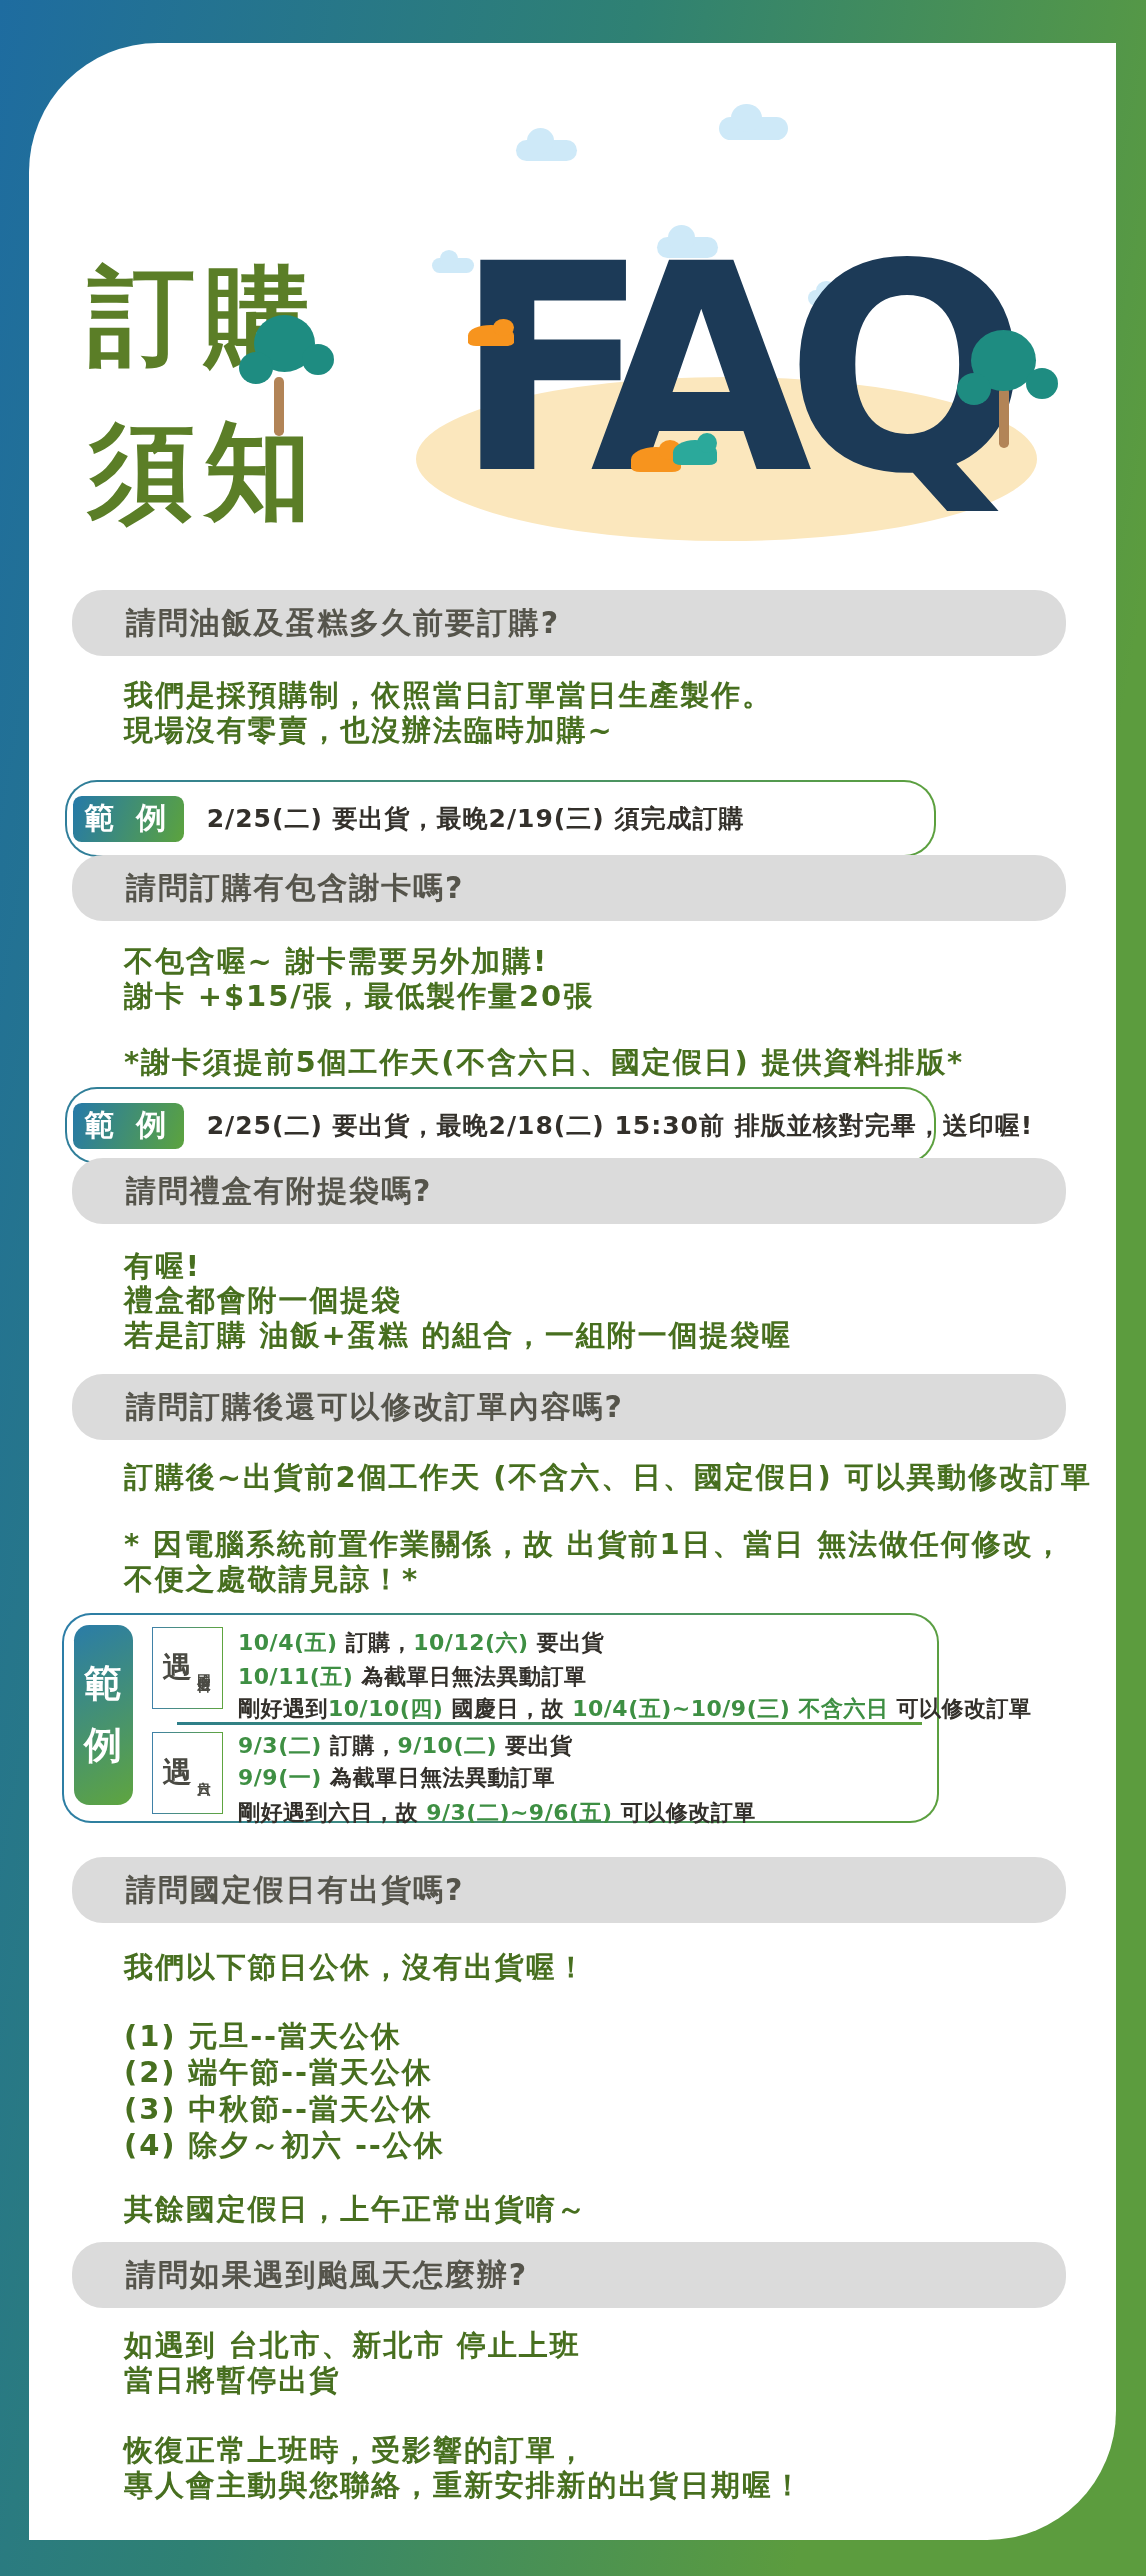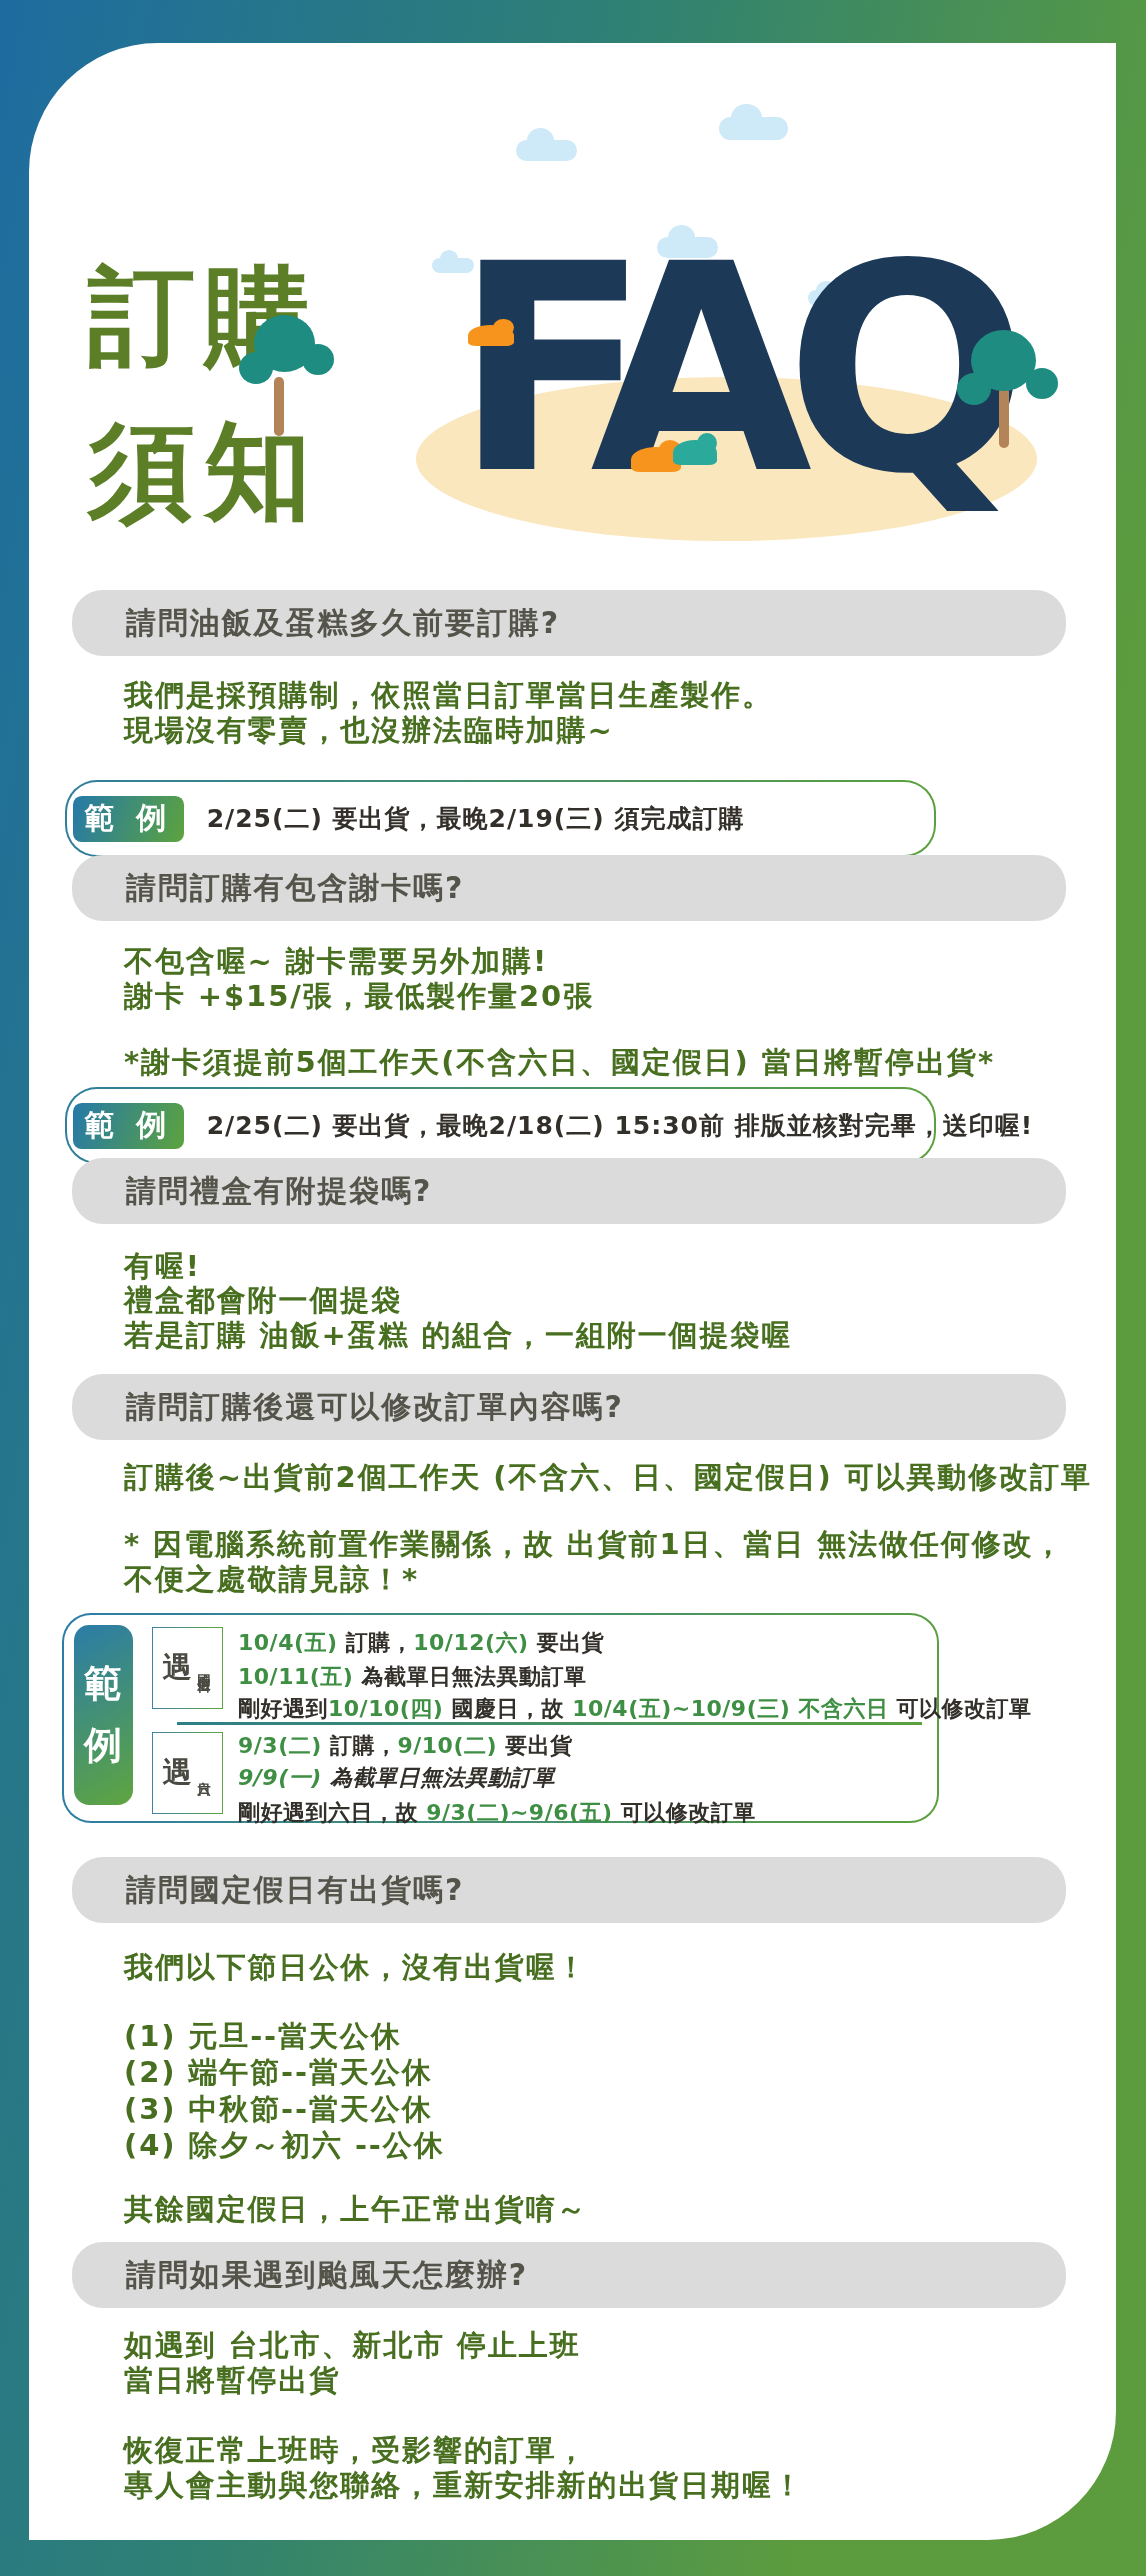--- a/index.html
+++ b/index.html
@@ -107,21 +107,21 @@
   <div class="exbox" style="top:780px;">
     <div class="exbadge">範 例</div>
     <div class="extext">2/25(二) 要出貨，最晚2/19(三) 須完成訂購</div>
   </div>
 
   <div class="qbar" style="top:855px;">
     <span>請問訂購有包含謝卡嗎?</span>
   </div>
   <div class="ans" style="top:942px;">不包含喔~ 謝卡需要另外加購!</div>
   <div class="ans" style="top:977px;">謝卡 +$15/張，最低製作量20張</div>
-  <div class="ans" style="top:1043px;">*謝卡須提前5個工作天(不含六日、國定假日) 當日將暫停出貨*</div>
+  <div class="ans" style="top:1043px;">*謝卡須提前5個工作天(不含六日、國定假日) 提供資料排版*</div>
   <div class="exbox" style="top:1087px;">
     <div class="exbadge">範 例</div>
     <div class="extext">2/25(二) 要出貨，最晚2/18(二) 15:30前 排版並核對完畢，送印喔!</div>
   </div>
 
   <div class="qbar" style="top:1158px;">
     <span>請問禮盒有附提袋嗎?</span>
   </div>
   <div class="ans" style="top:1247px;">有喔!</div>
   <div class="ans" style="top:1281px;">禮盒都會附一個提袋</div>
@@ -145,21 +145,21 @@
     </div>
     <div class="bigline" style="top:13.4px;"><span class="cg">10/4(五)</span><span class="cd"> 訂購，</span><span class="cg">10/12(六)</span><span class="cd"> 要出貨</span></div>
     <div class="bigline" style="top:47px;"><span class="cg">10/11(五)</span><span class="cd"> 為截單日無法異動訂單</span></div>
     <div class="bigline" style="top:79px;"><span class="cd">剛好遇到</span><span class="cg">10/10(四)</span><span class="cd"> 國慶日，故 </span><span class="cg">10/4(五)~10/9(三) 不含六日</span><span class="cd"> 可以修改訂單</span></div>
     <div class="bigdivider"></div>
     <div class="sublabel" style="left:88px;top:117px;width:71px;height:82px;">
       <span class="sublabel-main">遇</span>
       <span class="sublabel-sub">六日</span>
     </div>
     <div class="bigline" style="top:116px;"><span class="cg">9/3(二)</span><span class="cd"> 訂購，</span><span class="cg">9/10(二)</span><span class="cd"> 要出貨</span></div>
-    <div class="bigline" style="top:148px;font-style:italic;"><span class="cg">9/9(一)</span><span class="cd"> 為截單日無法異動訂單</span></div>
+    <div class="bigline" style="top:148px;"><span class="cg">9/9(一)</span><span class="cd"> 為截單日無法異動訂單</span></div>
     <div class="bigline" style="top:183px;"><span class="cd">剛好遇到六日，故 </span><span class="cg">9/3(二)~9/6(五)</span><span class="cd"> 可以修改訂單</span></div>
   </div>
 
   <div class="qbar" style="top:1857px;">
     <span>請問國定假日有出貨嗎?</span>
   </div>
   <div class="ans" style="top:1948px;">我們以下節日公休，沒有出貨喔！</div>
   <div class="ans" style="top:2017px;">(1) 元旦--當天公休</div>
   <div class="ans" style="top:2053px;">(2) 端午節--當天公休</div>
   <div class="ans" style="top:2090px;">(3) 中秋節--當天公休</div>

